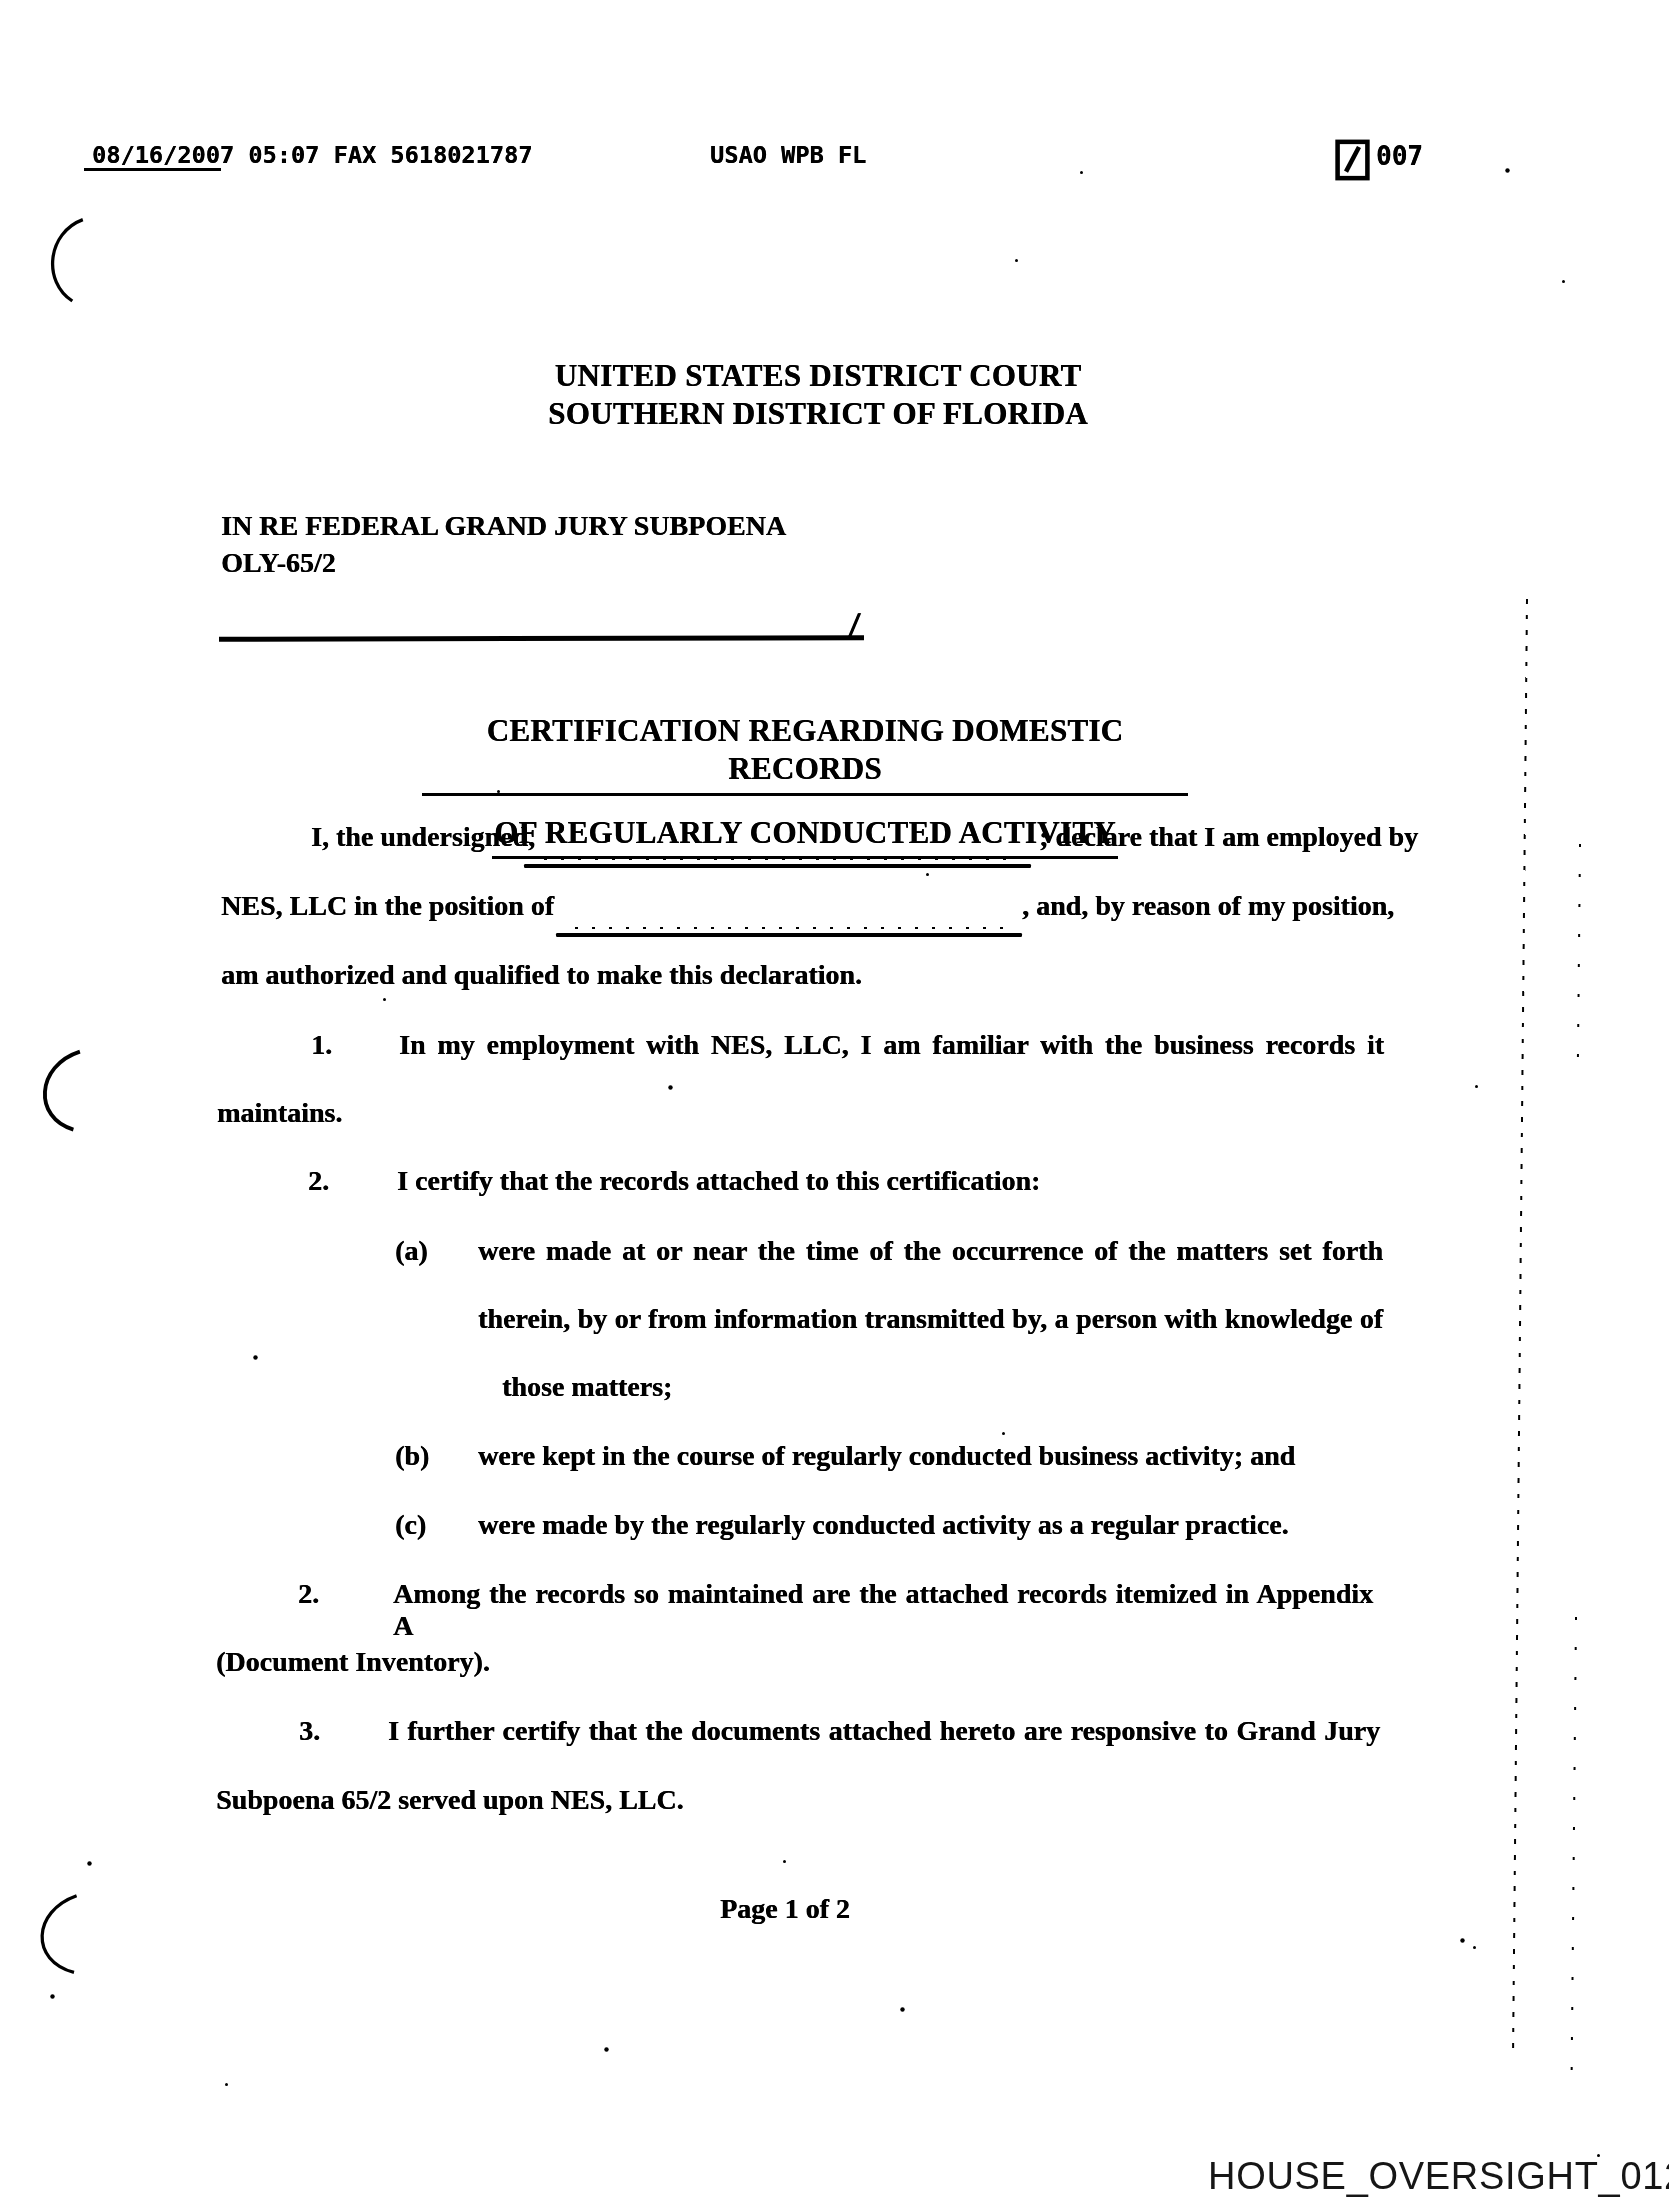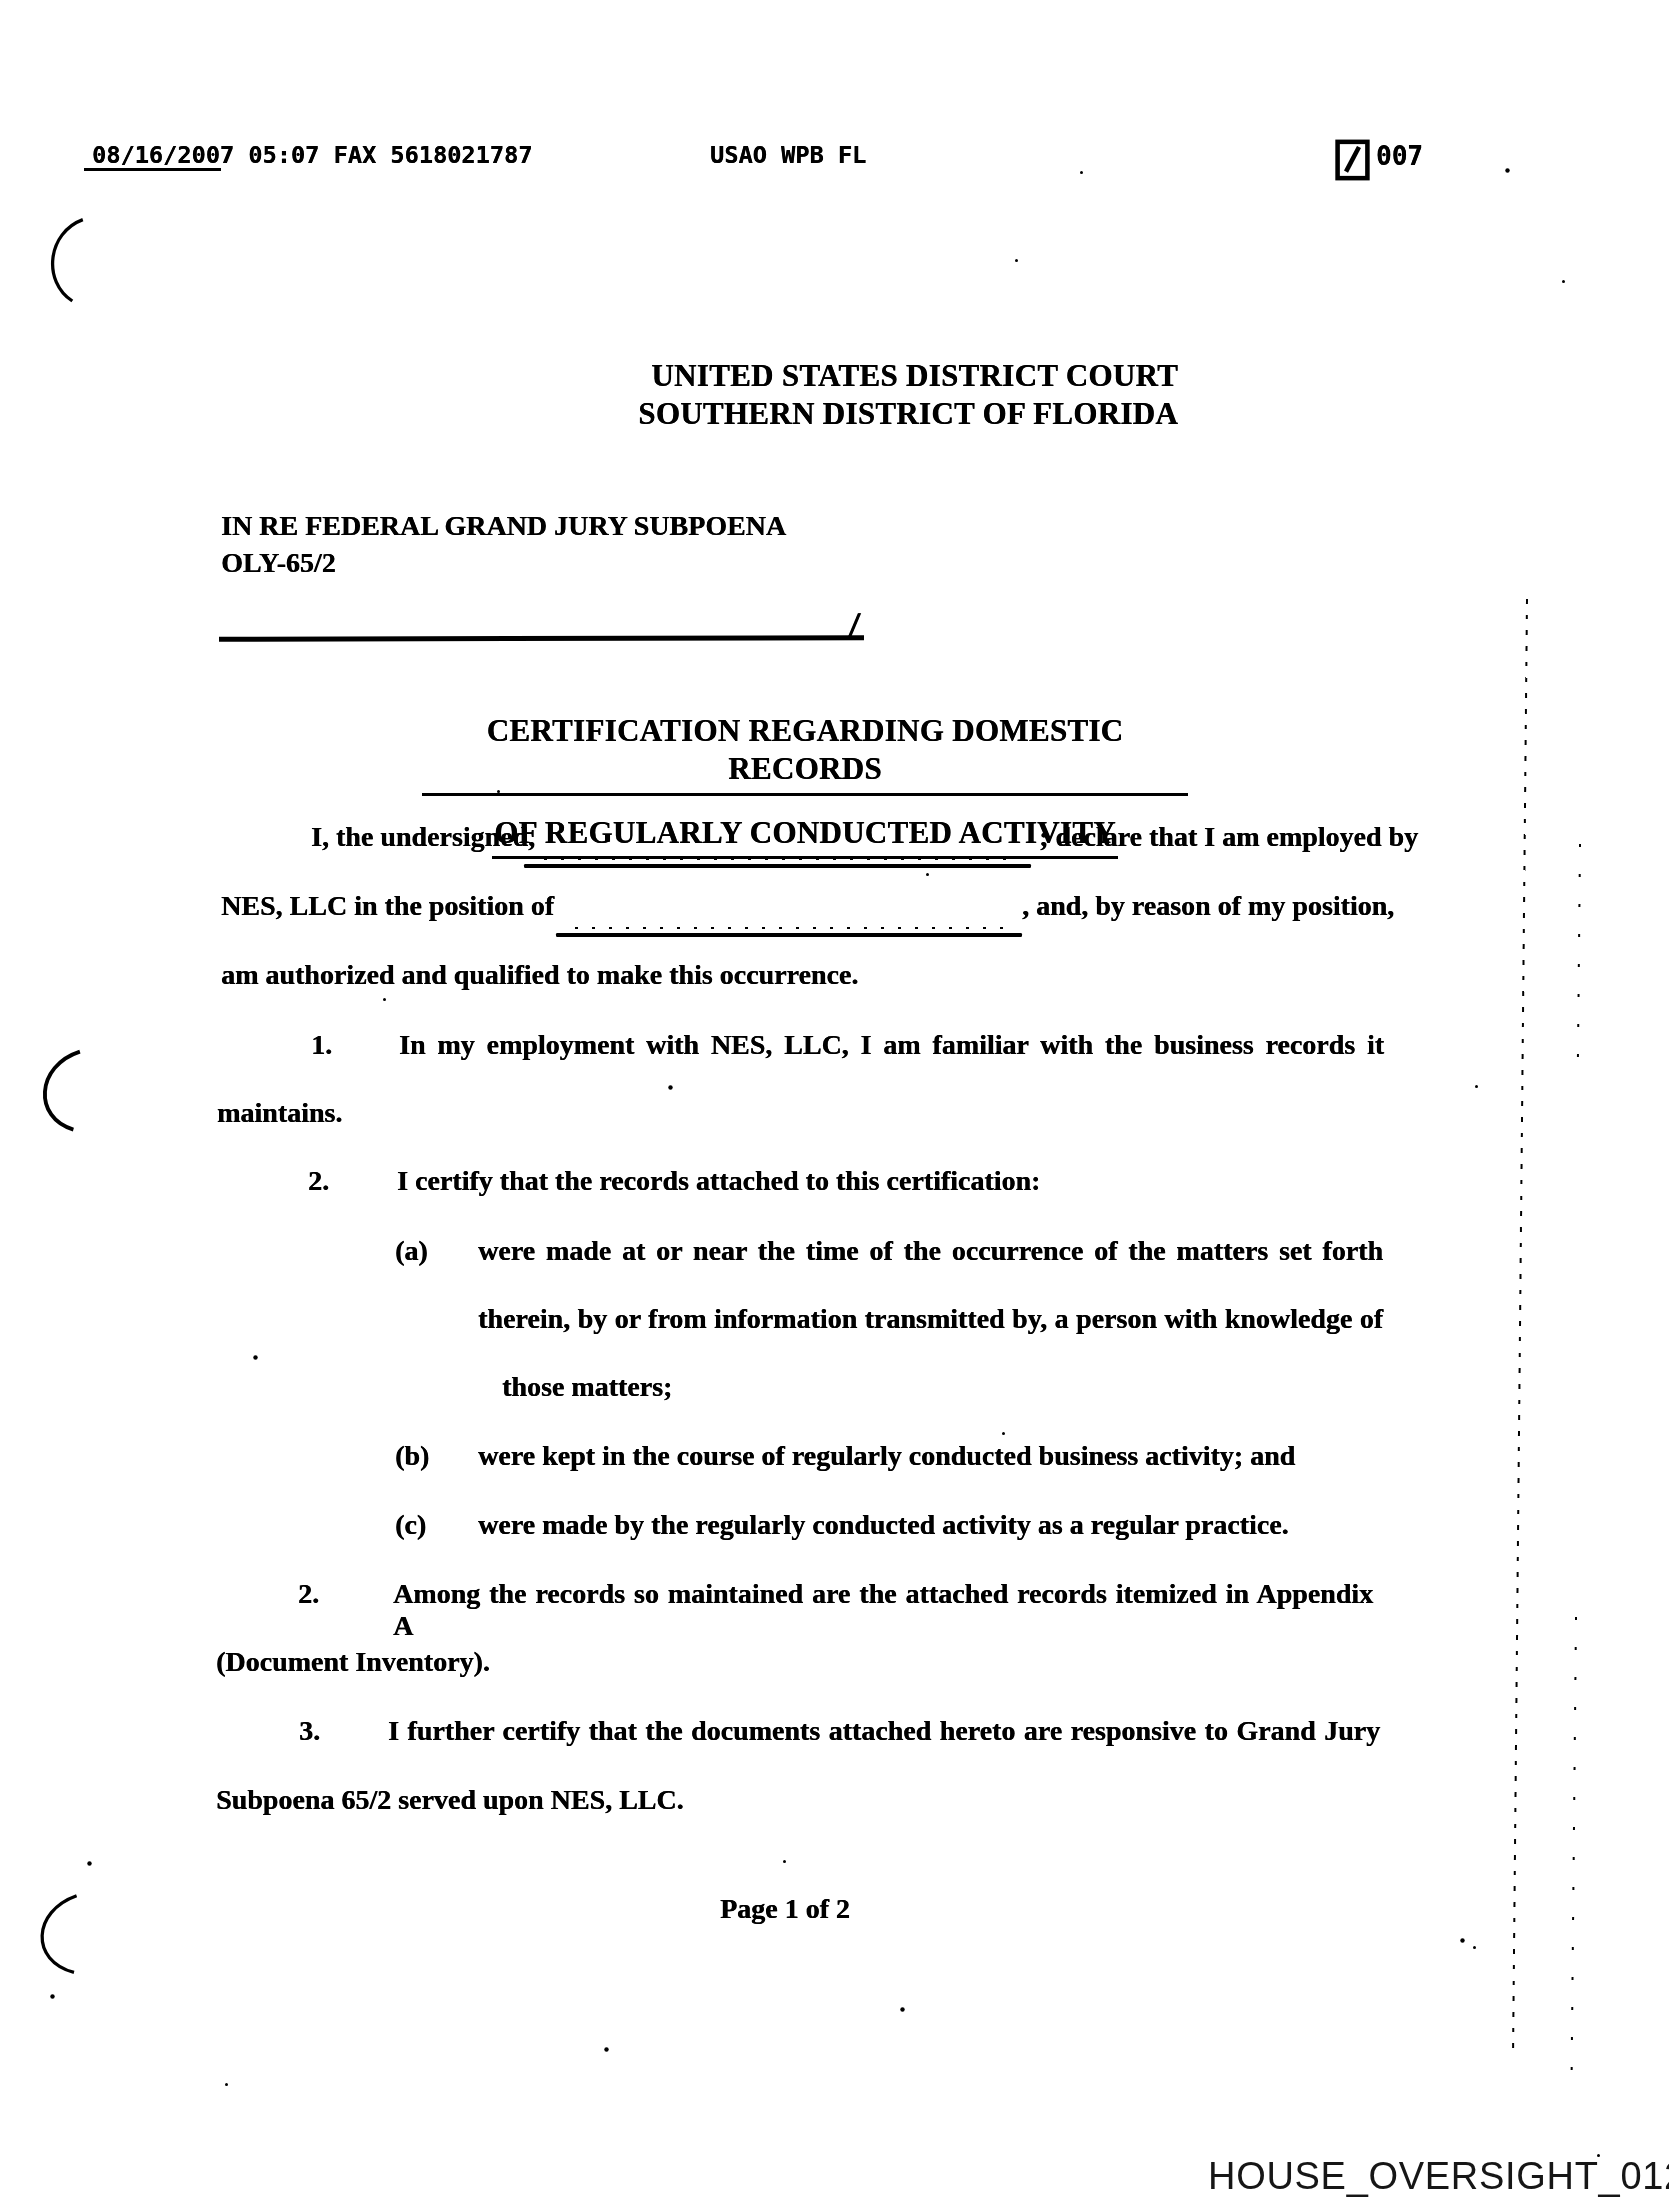--- a/index.html
+++ b/index.html
@@ -65,21 +65,21 @@
   </svg>
   <svg class="arc" style="left:22px;top:1890px;" width="65" height="92" viewBox="0 0 100 140">
     <path d="M84,8 C16,32 12,108 80,126" stroke="#000" stroke-width="5" fill="none"></path>
   </svg>
 
   <div class="vnoise" style="left:1526px;top:599px;height:1460px;"></div>
   <div class="vnoise sparse" style="left:1579px;top:844px;height:226px;"></div>
   <div class="vnoise sparse" style="left:1575px;top:1617px;height:465px;"></div>
   <div class="specks"></div>
 
-  <div class="t serif heading center" style="left:458px;top:357px;width:720px;white-space:normal;text-align:right;">
+  <div class="t serif heading center" style="left:458px;top:357px;width:720px;white-space:normal;">
     <div>UNITED STATES DISTRICT COURT</div>
     <div>SOUTHERN DISTRICT OF FLORIDA</div>
   </div>
 
   <div class="t serif" style="left:221px;top:507px;line-height:37px;">
     <div>IN RE FEDERAL GRAND JURY SUBPOENA</div>
     <div>OLY-65/2</div>
   </div>
   <div class="rule" style="left:219px;top:636px;width:645px;height:4.6px;transform:rotate(-0.15deg);"></div>
   <div class="t serif slash" style="left:848px;top:602px;">/</div>
@@ -90,21 +90,21 @@
   </div>
 
   <div class="t serif" style="left:311px;top:821px;">I, the undersigned,</div>
   <div class="blank" style="left:524px;top:864px;width:507px;"></div>
   <div class="t serif" style="left:1039px;top:821px;">; declare that I am employed by</div>
 
   <div class="t serif" style="left:221px;top:890px;">NES, LLC in the position of</div>
   <div class="blank" style="left:556px;top:933px;width:466px;"></div>
   <div class="t serif" style="left:1022px;top:890px;">, and, by reason of my position,</div>
 
-  <div class="t serif" style="left:221px;top:959px;">am authorized and qualified to make this occurrence.</div>
+  <div class="t serif" style="left:221px;top:959px;">am authorized and qualified to make this declaration.</div>
 
   <div class="t serif" style="left:311px;top:1029px;">1.</div>
   <div class="t serif just" style="left:399px;top:1029px;width:985px;">In my employment with NES, LLC, I am familiar with the business records it</div>
   <div class="t serif" style="left:217px;top:1097px;">maintains.</div>
 
   <div class="t serif" style="left:308px;top:1165px;">2.</div>
   <div class="t serif" style="left:397px;top:1165px;">I certify that the records attached to this certification:</div>
 
   <div class="t serif" style="left:395px;top:1235px;">(a)</div>
   <div class="t serif just" style="left:478px;top:1303px;width:905px;">therein, by or from information transmitted by, a person with knowledge of</div>

